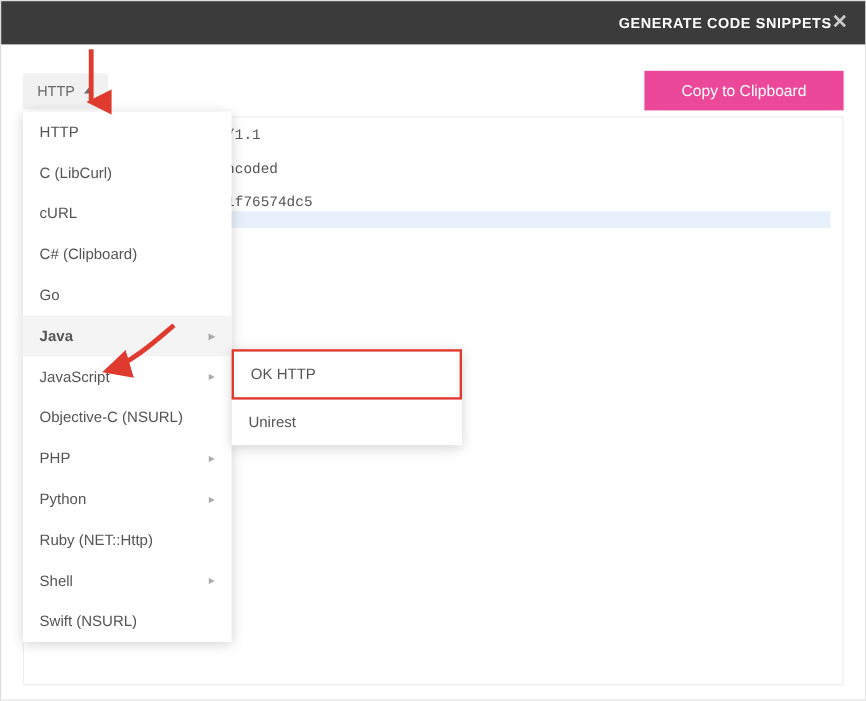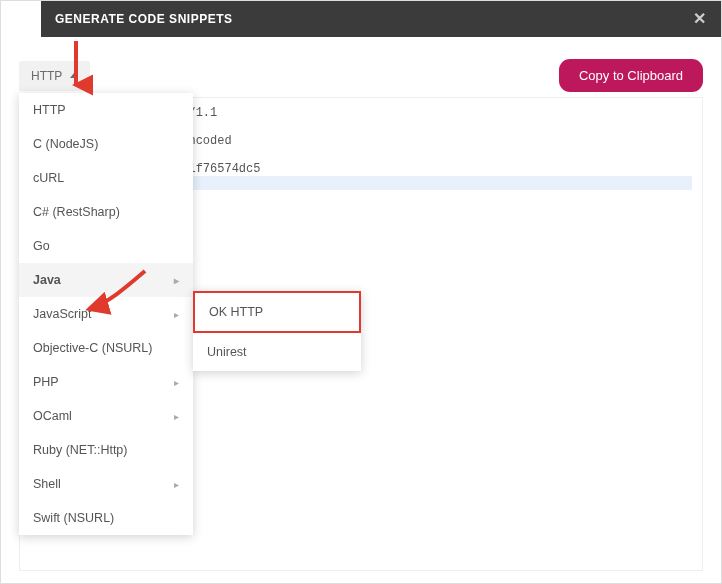--- a/index.html
+++ b/index.html
@@ -1,32 +1,32 @@
 <!DOCTYPE html>
 <html><head>
 <meta charset="utf-8">
 <style>
 * { box-sizing: border-box; margin: 0; padding: 0; }
 body { font-family: -apple-system, BlinkMacSystemFont, "Segoe UI", sans-serif; background: #fff; width: 722px; height: 584px; overflow: hidden; }
 .modal { width: 722px; height: 584px; display: flex; flex-direction: column; border: 1px solid #ddd; }
-.header { background: #3b3b3b; color: #fff; display: flex; align-items: center; justify-content: space-between; padding: 10px 14px; font-size: 12px; font-weight: 600; letter-spacing: 0.5px; margin-left: 40px; }
+.header { background: #3b3b3b; color: #fff; display: flex; align-items: center; justify-content: flex-end; padding: 10px 14px; font-size: 12px; font-weight: 600; letter-spacing: 0.5px; }
 .close-x { font-size: 16px; color: #ccc; cursor: pointer; line-height: 1; }
 .body { flex: 1; padding: 22px 18px 12px 18px; position: relative; }
 .toolbelt { display: flex; justify-content: space-between; align-items: center; }
 .lang-btn { background: #f1f1f1; border: none; padding: 8px 12px; font-size: 12px; color: #6b6b6b; display: inline-flex; align-items: center; gap: 8px; cursor: pointer; border-radius: 2px; }
 .lang-btn .caret { width: 0; height: 0; border-left: 4px solid transparent; border-right: 4px solid transparent; border-bottom: 5px solid #6b6b6b; }
-.copy-btn { background: #be185d; color: #fff; border: none; padding: 9px 20px; font-size: 13px; border-radius: 11px; cursor: pointer; }
+.copy-btn { background: #ec4899; color: #fff; border: none; padding: 9px 31px; font-size: 13px; border-radius: 0; cursor: pointer; }
 .code-area { position: absolute; left: 18px; right: 18px; top: 60px; bottom: 12px; border: 1px solid #eee; background: #fff; font-family: "Courier New", monospace; font-size: 12px; color: #555; padding: 8px 10px; }
 .code-line { white-space: pre; }
 .code-line.hl { background: #e8f0fb; }
 .dropdown { position: absolute; left: 18px; top: 56px; width: 174px; background: #fff; box-shadow: 0 2px 10px rgba(0,0,0,0.18); z-index: 10; }
 .dd-item { padding: 10px 14px; font-size: 12.5px; color: #555; cursor: pointer; display: flex; align-items: center; justify-content: space-between; }
 .dd-item.hover { background: #f4f4f4; font-weight: bold; }
 .dd-item .chev { color: #aaa; font-size: 10px; }
-.submenu { position: absolute; left: 192px; top: 254px; width: 168px; background: #fff; box-shadow: 0 2px 10px rgba(0,0,0,0.18); z-index: 11; }
+.submenu { position: absolute; left: 192px; top: 254px; width: 192px; background: #fff; box-shadow: 0 2px 10px rgba(0,0,0,0.18); z-index: 11; }
 .sm-item { padding: 12px 14px; font-size: 12.5px; color: #555; cursor: pointer; }
 .sm-item.boxed { border: 2.5px solid #e03a2f; }
 .arrow-down { position: absolute; left: 58px; top: 0px; z-index: 20; pointer-events: none; }
 .arrow-diag { position: absolute; left: 80px; top: 228px; z-index: 20; pointer-events: none; }
 </style>
 </head>
 <body>
 
 <div class="modal">
   <div class="header">
@@ -51,48 +51,48 @@
         <div class="code-line">3546-b27e-4aca-ac8b-101f76574dc5</div>
         <div class="code-line"></div>
         <div class="code-line hl">4a6a-89a9-75db874a6498|</div>
       </div>
 
     <div class="dropdown" id="dropdown">
         <div class="dd-item">
           <span>HTTP</span>
         </div>
         <div class="dd-item">
-          <span>C (NodeJS)</span>
+          <span>C (LibCurl)</span>
         </div>
         <div class="dd-item">
           <span>cURL</span>
         </div>
         <div class="dd-item">
-          <span>C# (RestSharp)</span>
+          <span>C# (Clipboard)</span>
         </div>
         <div class="dd-item">
           <span>Go</span>
         </div>
         <div class="dd-item hover">
           <span>Java</span>
           <span class="chev">▸</span>
         </div>
         <div class="dd-item">
           <span>JavaScript</span>
           <span class="chev">▸</span>
         </div>
         <div class="dd-item">
           <span>Objective-C (NSURL)</span>
         </div>
         <div class="dd-item">
           <span>PHP</span>
           <span class="chev">▸</span>
         </div>
         <div class="dd-item">
-          <span>OCaml</span>
+          <span>Python</span>
           <span class="chev">▸</span>
         </div>
         <div class="dd-item">
           <span>Ruby (NET::Http)</span>
         </div>
         <div class="dd-item">
           <span>Shell</span>
           <span class="chev">▸</span>
         </div>
         <div class="dd-item">

